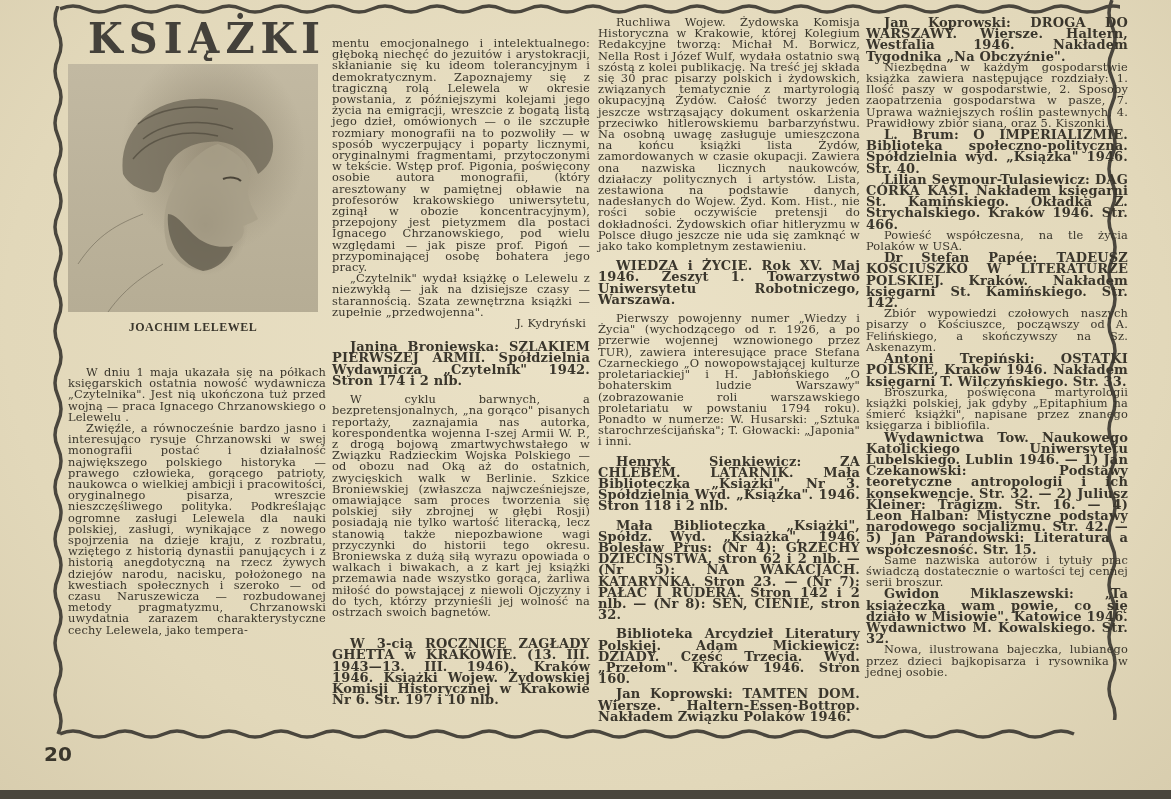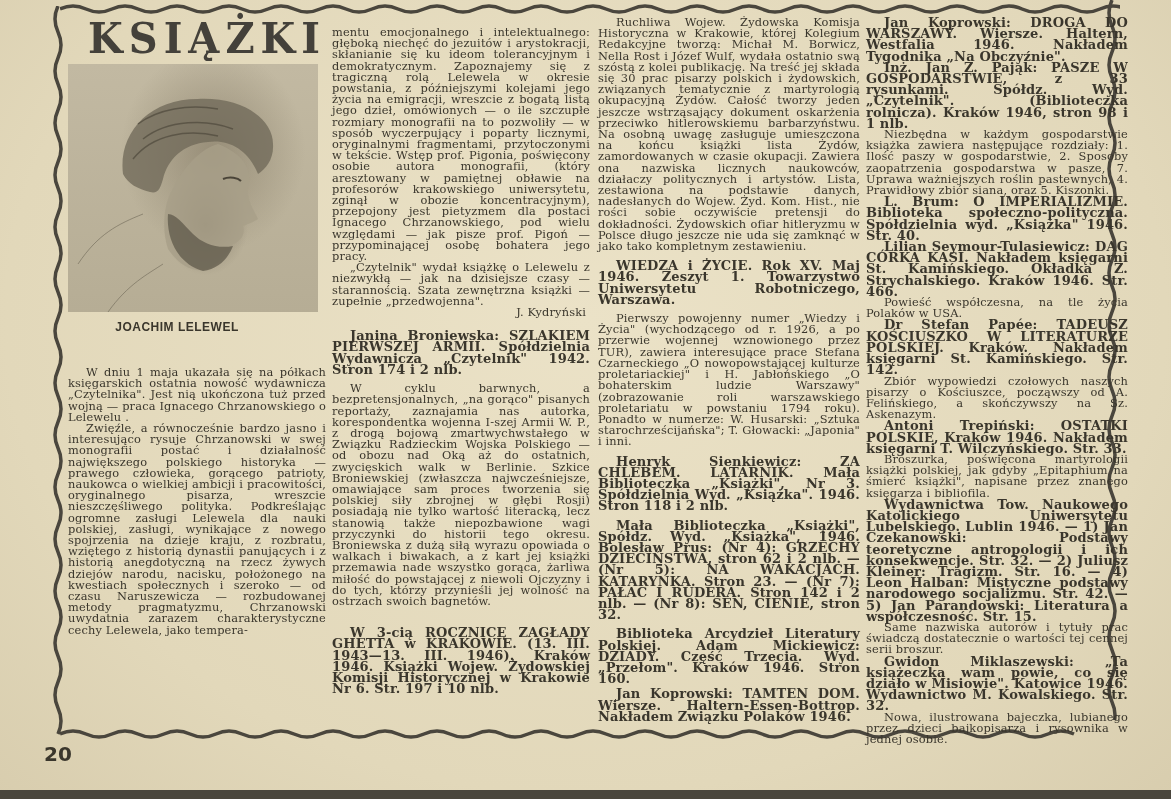--- a/index.html
+++ b/index.html
@@ -33,22 +33,22 @@
   }
   .portrait {
     position: absolute; left: 68px; top: 64px; width: 250px; height: 248px;
     background: #bdb49c;
     background-image:
       radial-gradient(ellipse at 58% 35%, rgba(120,110,90,0.55) 0%, rgba(120,110,90,0.25) 25%, rgba(0,0,0,0) 45%),
       radial-gradient(ellipse at 55% 65%, rgba(90,80,65,0.5) 0%, rgba(0,0,0,0) 22%),
       linear-gradient(180deg, #c2b9a2 0%, #b6ad95 100%);
   }
   .caption {
-    position: absolute; left: 52px; top: 320px; width: 250px; text-align: center;
-    font-family: Liberation Sans, sans-serif; font-weight: bold; font-size: 12px; letter-spacing: 0.5px;
+    position: absolute; left: 68px; top: 320px; width: 250px; text-align: center;
+    font-family: Liberation Serif, serif; font-weight: bold; font-size: 12px; letter-spacing: 0.5px;
   }
   .page-number {
     position: absolute; left: 44px; top: 742px;
     font-family: "DejaVu Sans", sans-serif; font-weight: bold; font-size: 20px; color: #3a362c;
   }
   .bottom-rule { position: absolute; left: 0; top: 790px; width: 1171px; height: 9px; background: #4a463d; }
   .sig { text-align: right; font-weight: normal; margin: 0; padding-right: 4px; }
   .gap4 { height: 4px; }
   .gap8 { height: 8px; }
   .gap12 { height: 12px; }
@@ -89,21 +89,21 @@
     </svg>
   </div>
   <div class="caption">JOACHIM LELEWEL</div>
 
   <div class="col" style="left:68px; top:355px; width:258px;">
     <div class="gap12"></div>
     <p>W dniu 1 maja ukazała się na półkach księgarskich ostatnia nowość wydawnicza „Czytelnika". Jest nią ukończona tuż przed wojną — praca Ignacego Chrzanowskiego o Lelewelu .</p>
     <p>Zwięźle, a równocześnie bardzo jasno i interesująco rysuje Chrzanowski w swej monografii postać i działalność największego polskiego historyka — prawego człowieka, gorącego patrioty, naukowca o wielkiej ambicji i pracowitości, oryginalnego pisarza, wreszcie nieszczęśliwego polityka. Podkreślając ogromne zasługi Lelewela dla nauki polskiej, zasługi, wynikające z nowego spojrzenia na dzieje kraju, z rozbratu, wziętego z historią dynastii panujących i z historią anegdotyczną na rzecz żywych dziejów narodu, nacisku, położonego na kwestiach społecznych i szeroko — od czasu Naruszewicza — rozbudowanej metody pragmatyzmu, Chrzanowski uwydatnia zarazem charakterystyczne cechy Lelewela, jako tempera-</p>
   </div>
 
-  <div class="col" style="left:332px; top:27px; width:258px;">
+  <div class="col" style="left:332px; top:38px; width:258px;">
     <p class="noind">mentu emocjonalnego i intelektualnego: głęboką niechęć do jezuitów i arystokracji, skłanianie się ku ideom tolerancyjnym i demokratycznym. Zapoznajemy się z tragiczną rolą Lelewela w okresie powstania, z późniejszymi kolejami jego życia na emigracji, wreszcie z bogatą listą jego dzieł, omówionych — o ile szczupłe rozmiary monografii na to pozwoliły — w sposób wyczerpujący i poparty licznymi, oryginalnymi fragmentami, przytoczonymi w tekście. Wstęp prof. Pigonia, poświęcony osobie autora monografii, (który aresztowany w pamiętnej obławie na profesorów krakowskiego uniwersytetu, zginął w obozie koncentracyjnym), przepojony jest pietyzmem dla postaci Ignacego Chrzanowskiego, pod wielu względami — jak pisze prof. Pigoń — przypominającej osobę bohatera jego pracy.</p>
     <p>„Czytelnik" wydał książkę o Lelewelu z niezwykłą — jak na dzisiejsze czasy — starannością. Szata zewnętrzna książki — zupełnie „przedwojenna".</p>
     <p class="sig">J. Kydryński</p>
     <div class="gap12"></div>
     <p class="ref">Janina Broniewska: SZLAKIEM PIERWSZEJ ARMII. Spółdzielnia Wydawnicza „Czytelnik" 1942. Stron 174 i 2 nlb.</p>
     <div class="gap8"></div>
     <p>W cyklu barwnych, a bezpretensjonalnych, „na gorąco" pisanych reportaży, zaznajamia nas autorka, korespondentka wojenna I-szej Armii W. P., z drogą bojową zmartwychwstałego w Związku Radzieckim Wojska Polskiego — od obozu nad Oką aż do ostatnich, zwycięskich walk w Berlinie. Szkice Broniewskiej (zwłaszcza najwcześniejsze, omawiające sam proces tworzenia się polskiej siły zbrojnej w głębi Rosji) posiadają nie tylko wartość literacką, lecz stanowią także niepozbawione wagi przyczynki do historii tego okresu. Broniewska z dużą siłą wyrazu opowiada o walkach i biwakach, a z kart jej książki przemawia nade wszystko gorąca, żarliwa miłość do powstającej z niewoli Ojczyzny i do tych, którzy przynieśli jej wolność na ostrzach swoich bagnetów.</p>
     <div class="gap12"></div>
       <div class="gap8"></div>
     <p class="ref">W 3-cią ROCZNICĘ ZAGŁADY GHETTA w KRAKOWIE. (13. III. 1943—13. III. 1946). Kraków 1946. Książki Wojew. Żydowskiej Komisji Historycznej w Krakowie Nr 6. Str. 197 i 10 nlb.</p>
@@ -120,21 +120,20 @@
     <div class="gap8"></div>
     <p class="ref">Mała Biblioteczka „Książki", Spółdz. Wyd. „Książka", 1946. Bolesław Prus: (Nr 4): GRZECHY DZIECIŃSTWA, stron 62 i 2 nlb. — (Nr 5): NA WAKACJACH. KATARYNKA. Stron 23. — (Nr 7): PAŁAC I RUDERA. Stron 142 i 2 nlb. — (Nr 8): SEN, CIENIE, stron 32.</p>
     <div class="gap8"></div>
     <p class="ref">Biblioteka Arcydzieł Literatury Polskiej. Adam Mickiewicz: DZIADY. Część Trzecia. Wyd. „Przełom". Kraków 1946. Stron 160.</p>
     <div class="gap4"></div>
     <p class="ref">Jan Koprowski: TAMTEN DOM. Wiersze. Haltern-Essen-Bottrop. Nakładem Związku Polaków 1946.</p>
   </div>
 
   <div class="col" style="left:866px; top:17px; width:262px;">
     <p class="ref">Jan Koprowski: DROGA DO WARSZAWY. Wiersze. Haltern, Westfalia 1946. Nakładem Tygodnika „Na Obczyźnie".</p>
-    <p class="ref">Inż. Jan Z. Pająk: PASZE W GOSPODARSTWIE, z 33 rysunkami. Spółdz. Wyd. „Czytelnik". (Biblioteczka rolnicza). Kraków 1946, stron 98 i 1 nlb.</p>
     <p>Niezbędna w każdym gospodarstwie książka zawiera następujące rozdziały: 1. Ilość paszy w gospodarstwie, 2. Sposoby zaopatrzenia gospodarstwa w pasze, 7. Uprawa ważniejszych roślin pastewnych, 4. Prawidłowy zbiór siana, oraz 5. Kiszonki.</p>
     <p class="ref">L. Brum: O IMPERIALIZMIE. Biblioteka społeczno-polityczna. Spółdzielnia wyd. „Książka" 1946. Str. 40.</p>
     <p class="ref">Lilian Seymour-Tulasiewicz: DAG CÓRKA KASI. Nakładem księgarni St. Kamińskiego. Okładka Z. Strychalskiego. Kraków 1946. Str. 466.</p>
     <p>Powieść współczesna, na tle życia Polaków w USA.</p>
     <p class="ref">Dr Stefan Papée: TADEUSZ KOŚCIUSZKO W LITERATURZE POLSKIEJ. Kraków. Nakładem księgarni St. Kamińskiego. Str. 142.</p>
     <p>Zbiór wypowiedzi czołowych naszych pisarzy o Kościuszce, począwszy od A. Felińskiego, a skończywszy na Sz. Askenazym.</p>
     <p class="ref">Antoni Trepiński: OSTATKI POLSKIE, Kraków 1946. Nakładem księgarni T. Wilczyńskiego. Str. 33.</p>
     <p>Broszurka, poświęcona martyrologii książki polskiej, jak gdyby „Epitaphium na śmierć książki", napisane przez znanego księgarza i bibliofila.</p>
     <p class="ref">Wydawnictwa Tow. Naukowego Katolickiego Uniwersytetu Lubelskiego. Lublin 1946. — 1) Jan Czekanowski: Podstawy teoretyczne antropologii i ich konsekwencje. Str. 32. — 2) Juliusz Kleiner: Tragizm. Str. 16. — 4) Leon Halban: Mistyczne podstawy narodowego socjalizmu. Str. 42. — 5) Jan Parandowski: Literatura a współczesność. Str. 15.</p>
     <p>Same nazwiska autorów i tytuły prac świadczą dostatecznie o wartości tej cennej serii broszur.</p>

